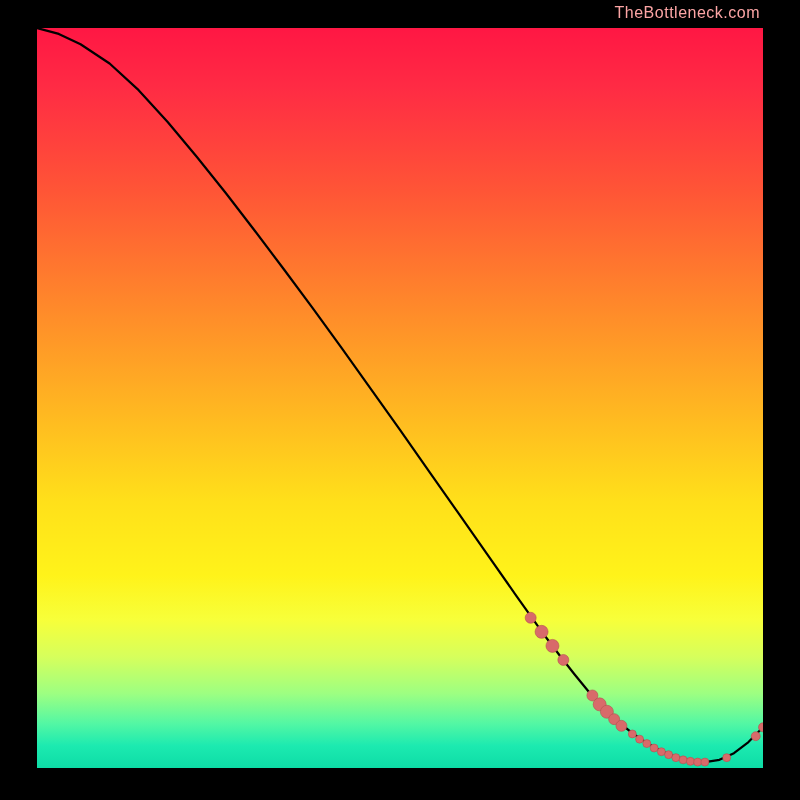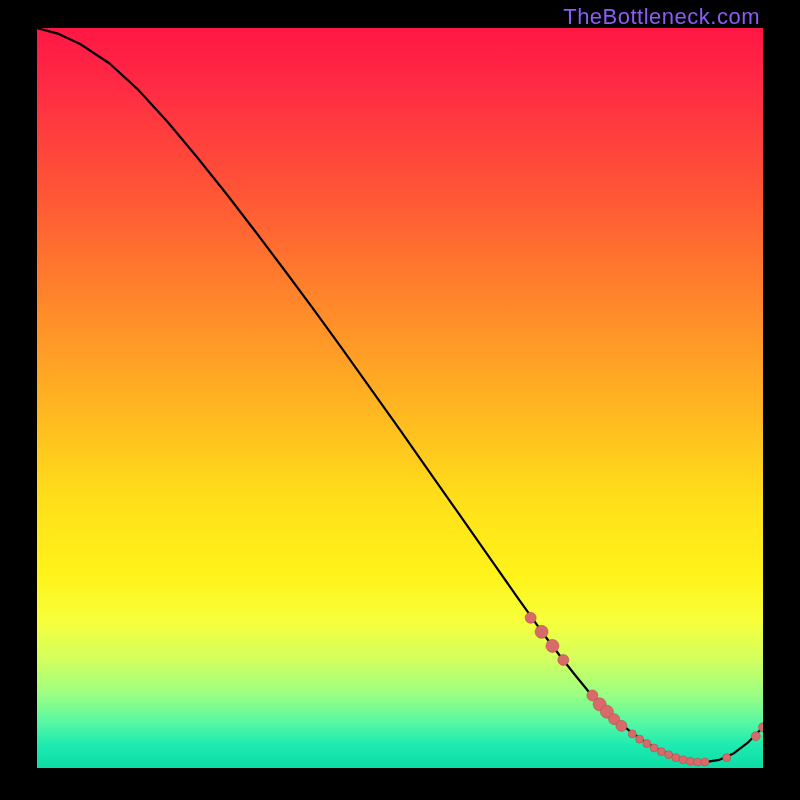--- a/index.html
+++ b/index.html
@@ -14,22 +14,22 @@
     position: relative;
     width: 800px;
     height: 800px;
     background: #000000;
   }
   .watermark {
     position: absolute;
     top: 4px;
     right: 40px;
     font-family: Arial, Helvetica, sans-serif;
-    font-size: 22px;
-    color: #8b5cf6;
+    font-size: 16px;
+    color: #fca5a5;
     letter-spacing: 0.5px;
   }
   .plot {
     position: absolute;
     left: 37px;
     top: 28px;
     width: 726px;
     height: 740px;
   }
   .gradient {

